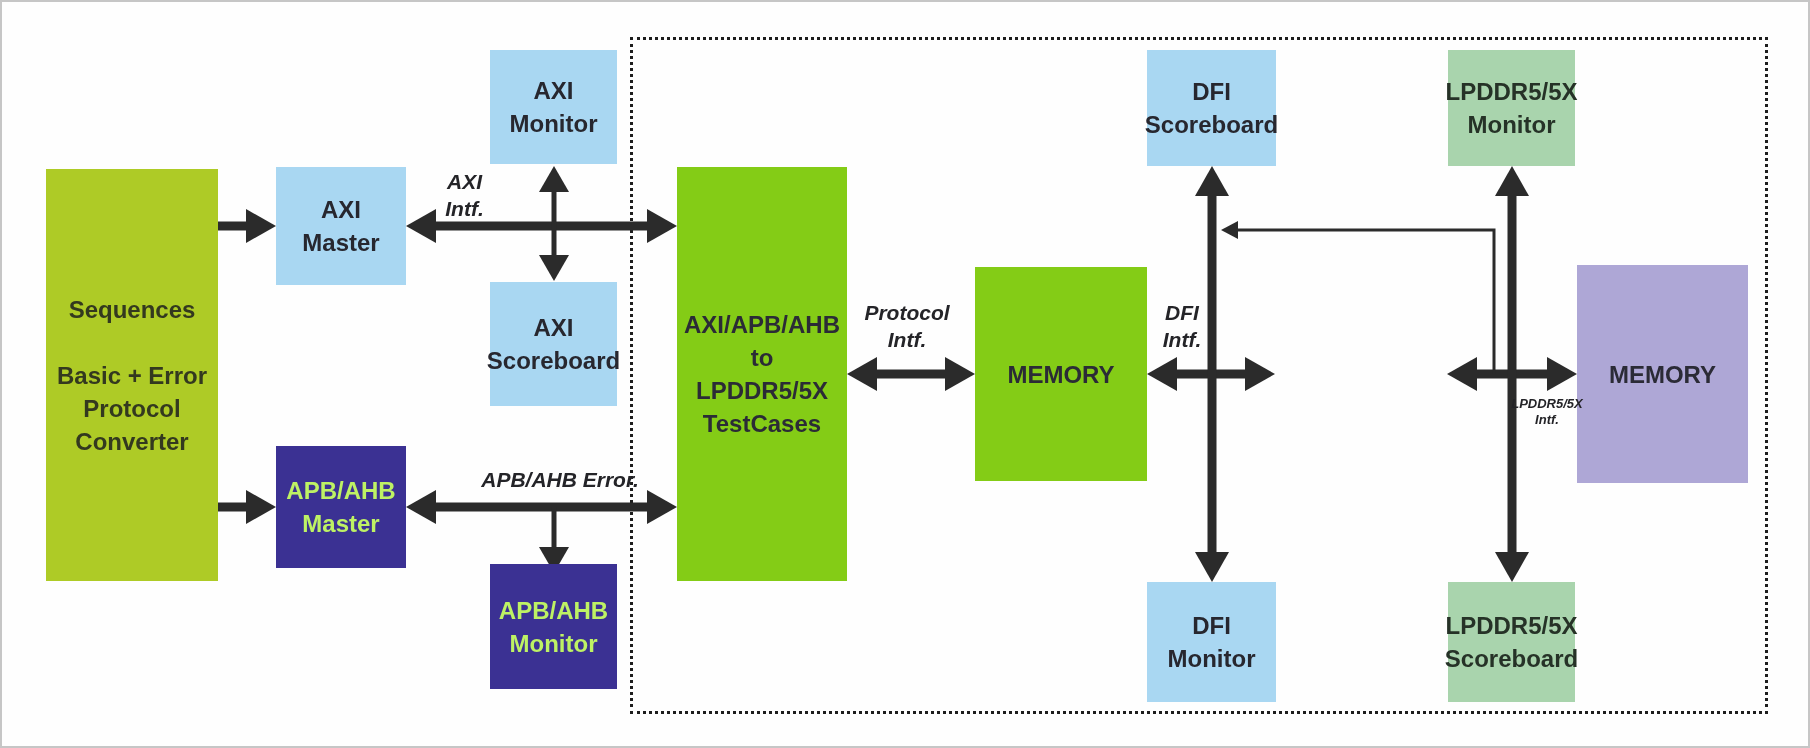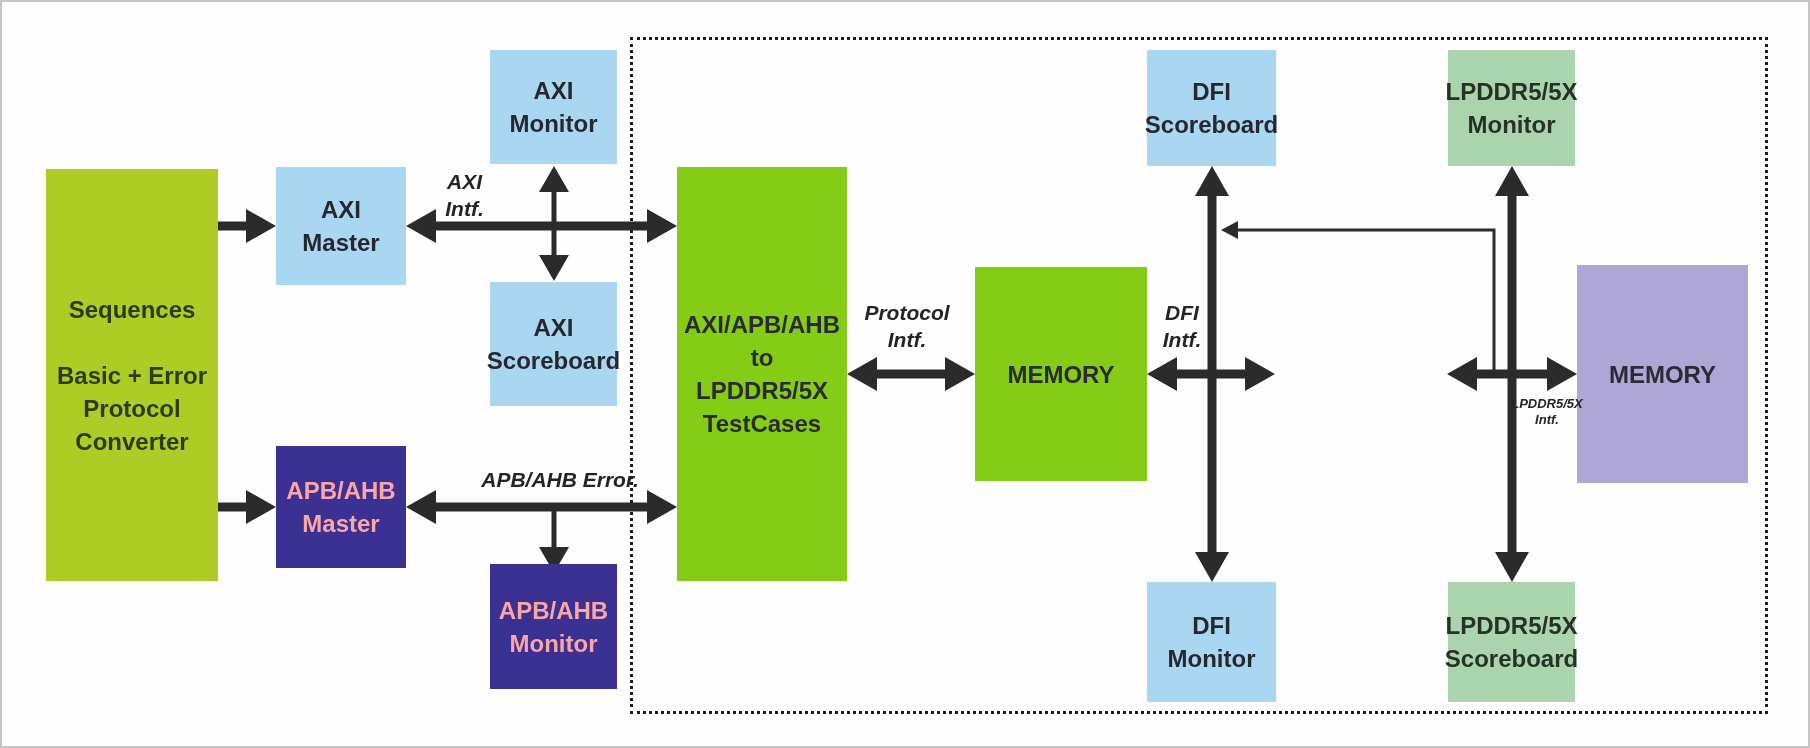--- a/index.html
+++ b/index.html
@@ -15,21 +15,21 @@
   .block {
     position:absolute;
     display:flex; flex-direction:column;
     align-items:center; justify-content:center;
     font-weight:bold; font-size:24px; line-height:33px;
     text-align:center; color:#2d2d35;
   }
   .block div { white-space:nowrap; }
   .c-green  { background:#aecb26; color:#33391f; }
   .c-blue   { background:#a9d7f2; color:#27272f; }
-  .c-indigo { background:#3b3193; color:#fca5a5; }
+  .c-indigo { background:#3b3193; color:#bef264; }
   .c-lav    { background:#84cc16; color:#2b2b36; }
   .c-orange { background:#f2a455; color:#2b2b2b; }
   .c-purple { background:#aea7d6; color:#2b2b36; }
   .c-mint   { background:#a9d4ad; color:#263227; }
   .spacer { height:33px; }
   .lbl {
     position:absolute;
     font-style:italic; font-weight:bold;
     font-size:21px; line-height:27px;
     color:#242428; text-align:center;

